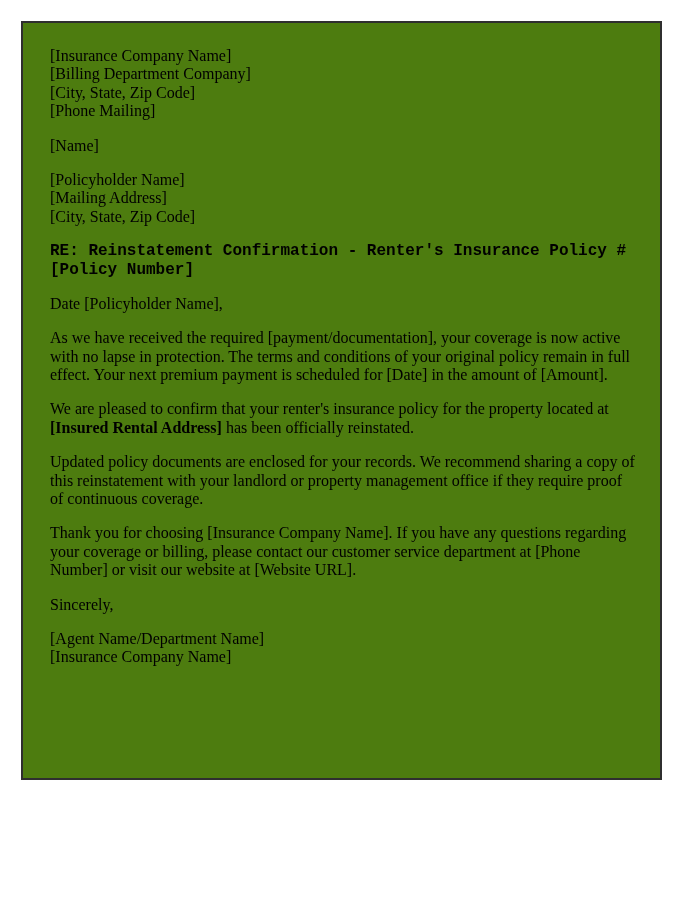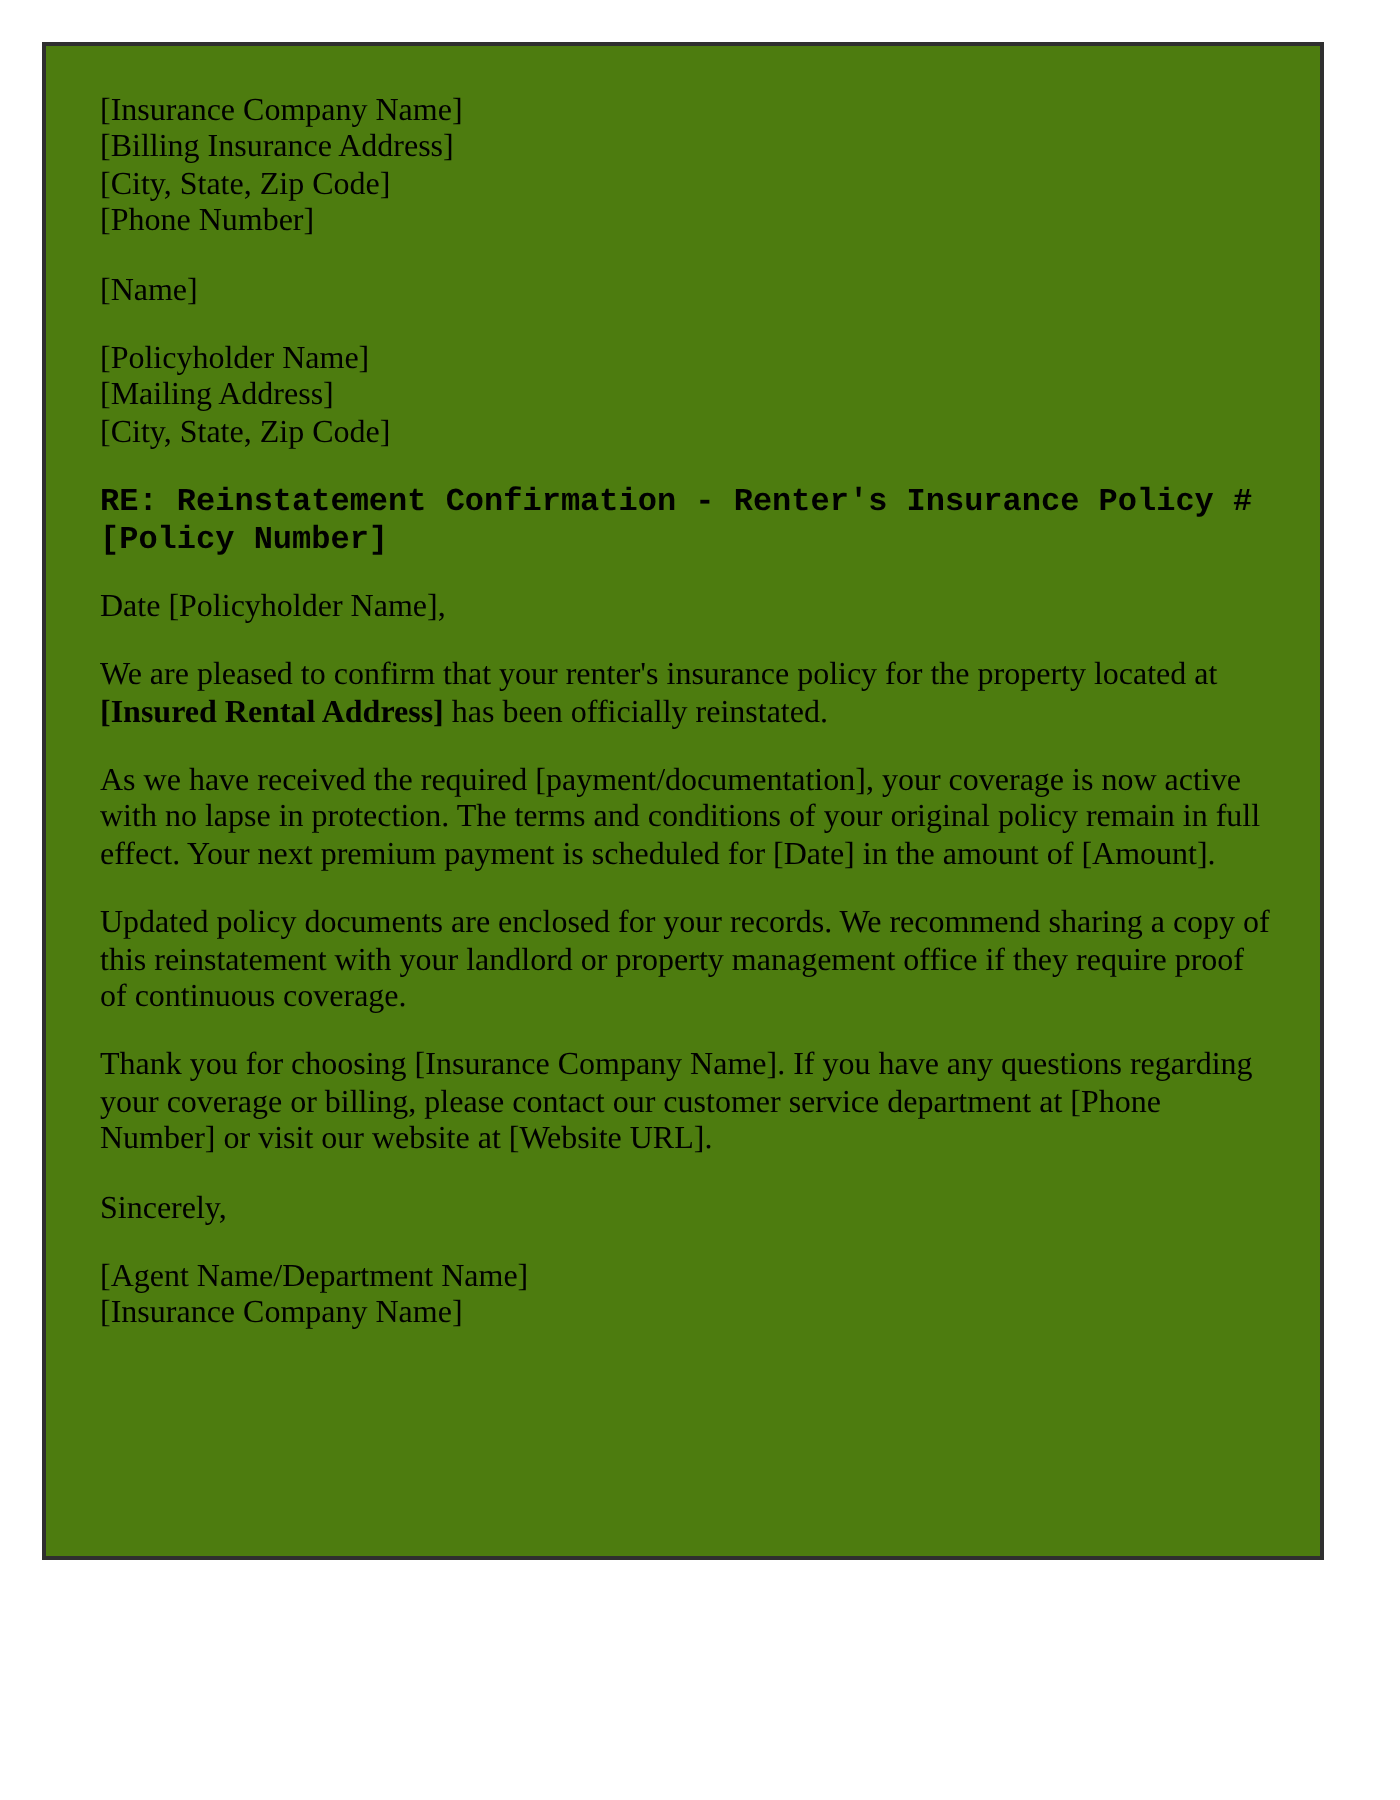--- a/index.html
+++ b/index.html
@@ -43,40 +43,40 @@
   }
 </style>
 </head>
 <body>
 
 <div class="page">
   <div class="letter">
 
     <p>
       <span>[Insurance Company Name]</span><br>
-      <span>[Billing Insurance Address]</span><br>
+      <span>[Billing Department Company]</span><br>
       <span>[City, State, Zip Code]</span><br>
-      <span>[Phone Number]</span>
+      <span>[Phone Mailing]</span>
     </p>
 
     <p>[Name]</p>
 
     <p>
       <span>[Policyholder Name]</span><br>
       <span>[Mailing Address]</span><br>
       <span>[City, State, Zip Code]</span>
     </p>
 
     <p class="subject">RE: Reinstatement Confirmation - Renter's Insurance Policy #[Policy Number]</p>
 
     <p>Date [Policyholder Name],</p>
 
+    <p>As we have received the required [payment/documentation], your coverage is now active with no lapse in protection. The terms and conditions of your original policy remain in full effect. Your next premium payment is scheduled for [Date] in the amount of [Amount].</p>
+
     <p><span>We are pleased to confirm that your renter's insurance policy for the property located at </span><strong>[Insured Rental Address]</strong><span> has been officially reinstated.</span></p>
-
-    <p>As we have received the required [payment/documentation], your coverage is now active with no lapse in protection. The terms and conditions of your original policy remain in full effect. Your next premium payment is scheduled for [Date] in the amount of [Amount].</p>
 
     <p>Updated policy documents are enclosed for your records. We recommend sharing a copy of this reinstatement with your landlord or property management office if they require proof of continuous coverage.</p>
 
     <p>Thank you for choosing [Insurance Company Name]. If you have any questions regarding your coverage or billing, please contact our customer service department at [Phone Number] or visit our website at [Website URL].</p>
 
     <p>Sincerely,</p>
 
     <p>
       <span>[Agent Name/Department Name]</span><br>
       <span>[Insurance Company Name]</span>

